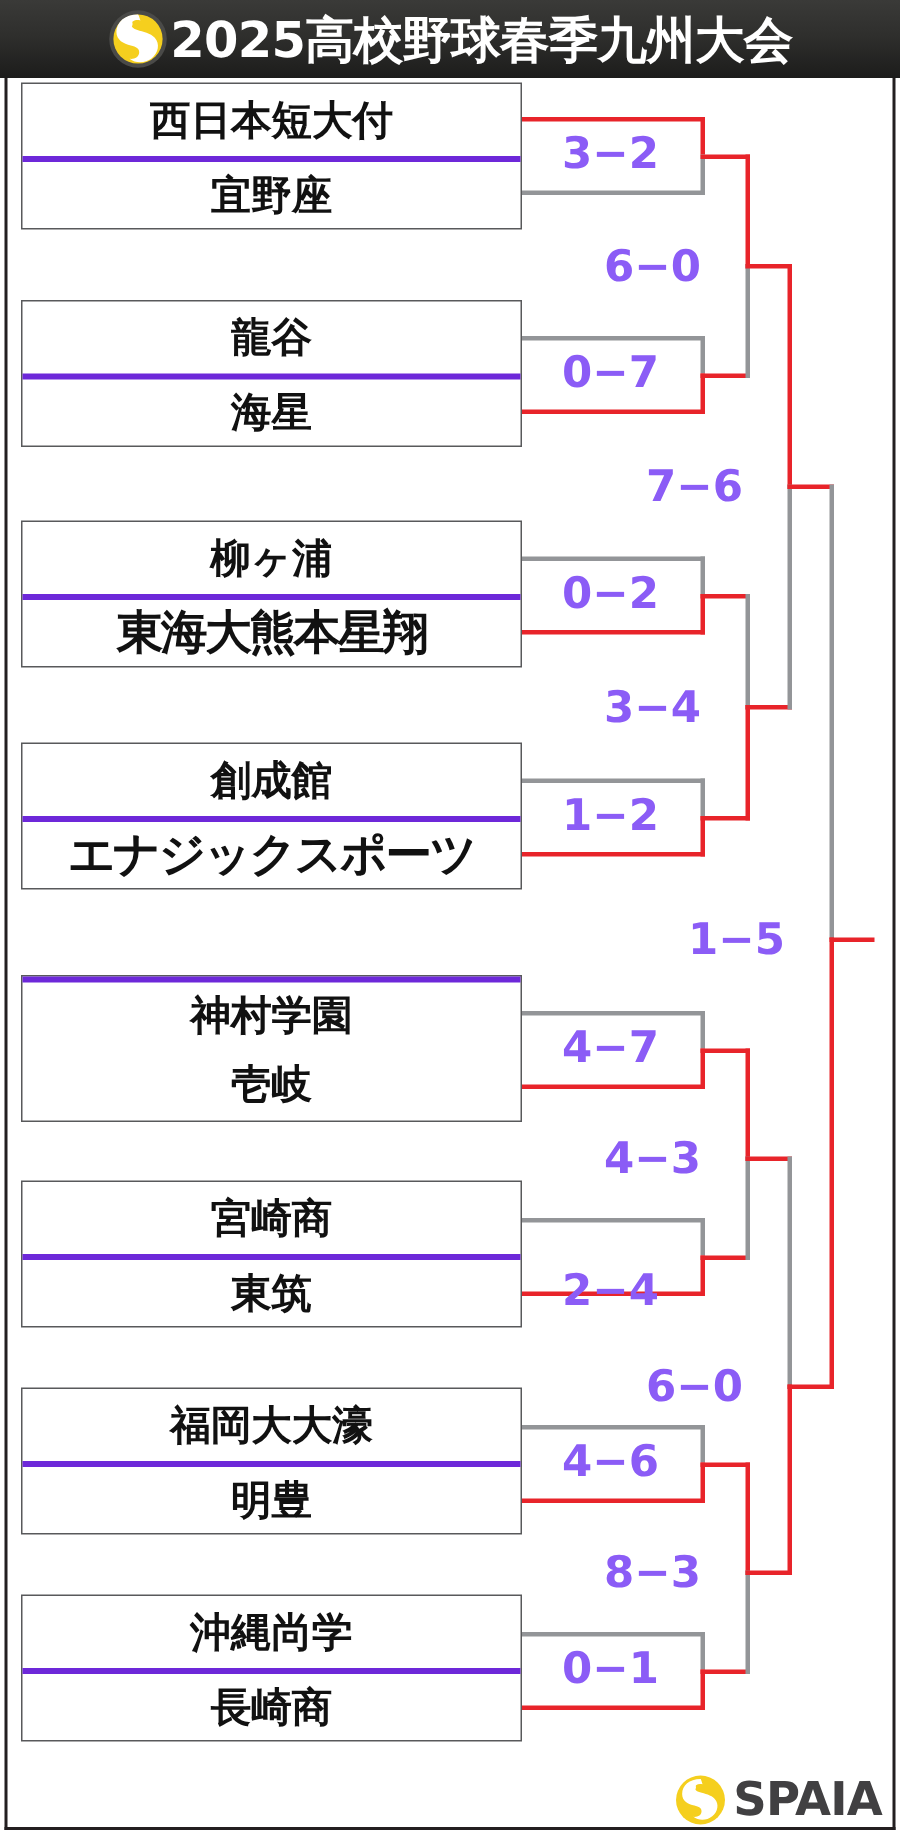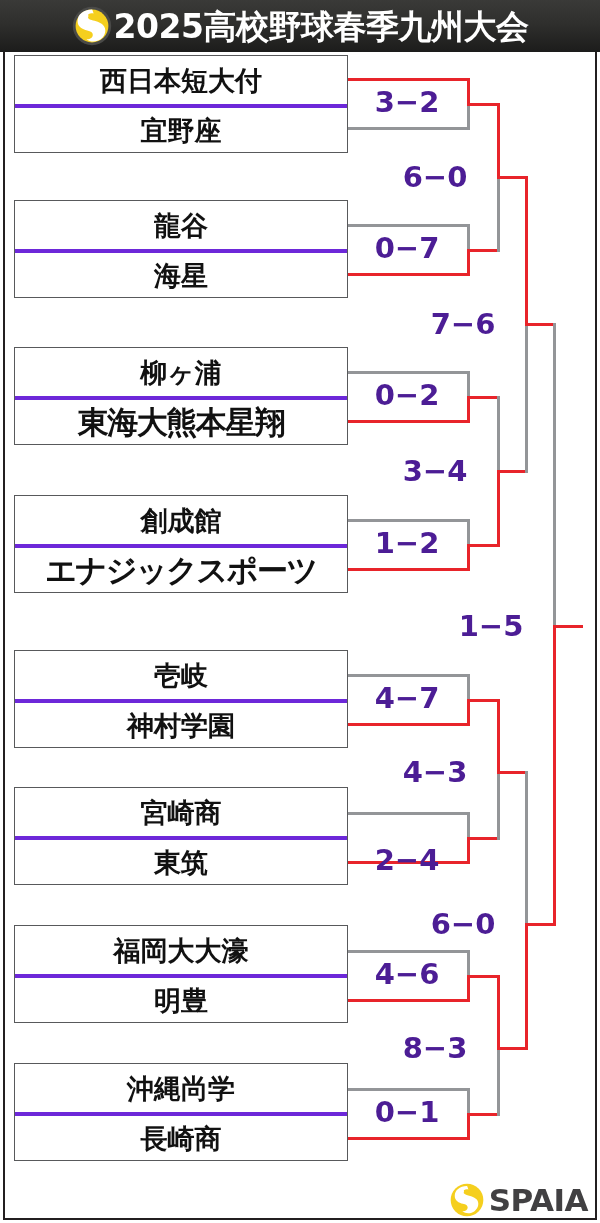--- a/index.html
+++ b/index.html
@@ -74,21 +74,21 @@
   .seg{position:absolute;background:#939598;}
   .seg.red{background:#e8242a;}
   .hseg{height:3px;}
   .vseg{width:3px;}
 
   
   .score{
     position:absolute;
     font-family:"DejaVu Sans","Liberation Sans",sans-serif;
     font-weight:bold;
-    color:#4c1d95;
+    color:#8b5cf6;
     line-height:1;
     white-space:nowrap;
     text-align:center;
   }
   .score.r1{font-size:29px;}
   .score.r2{font-size:29px;}
   .score.r3{font-size:29px;}
   .score.r4{font-size:29px;}
 
   
@@ -155,25 +155,25 @@
   <div class="teambox" style="top:495px;">
     <div class="teamrow">
         <span class="teamname">創成館</span>
       </div>
     <div class="teamrow second">
         <span class="teamname wide">エナジックスポーツ</span>
       </div>
   </div>
 
   <div class="teambox" style="top:650px;">
+    <div class="teamrow second">
+        <span class="teamname">神村学園</span>
+      </div>
     <div class="teamrow">
         <span class="teamname">壱岐</span>
-      </div>
-    <div class="teamrow second">
-        <span class="teamname">神村学園</span>
       </div>
   </div>
 
   <div class="teambox" style="top:787px;">
     <div class="teamrow">
         <span class="teamname">宮崎商</span>
       </div>
     <div class="teamrow second">
         <span class="teamname">東筑</span>
       </div>

